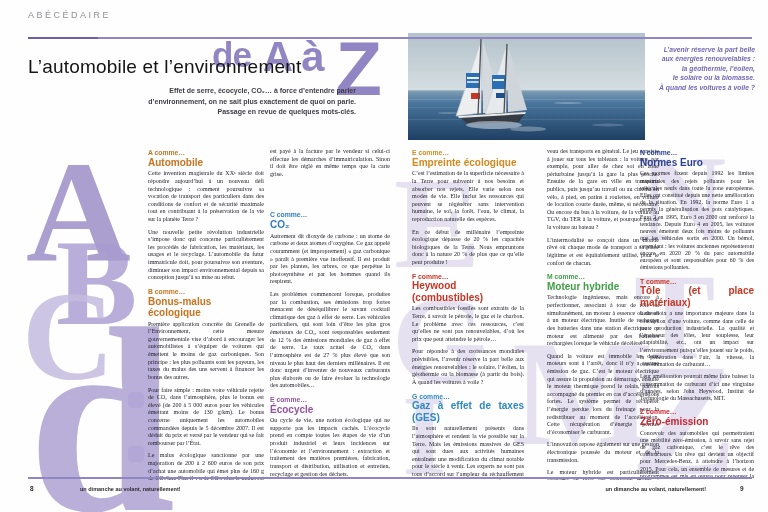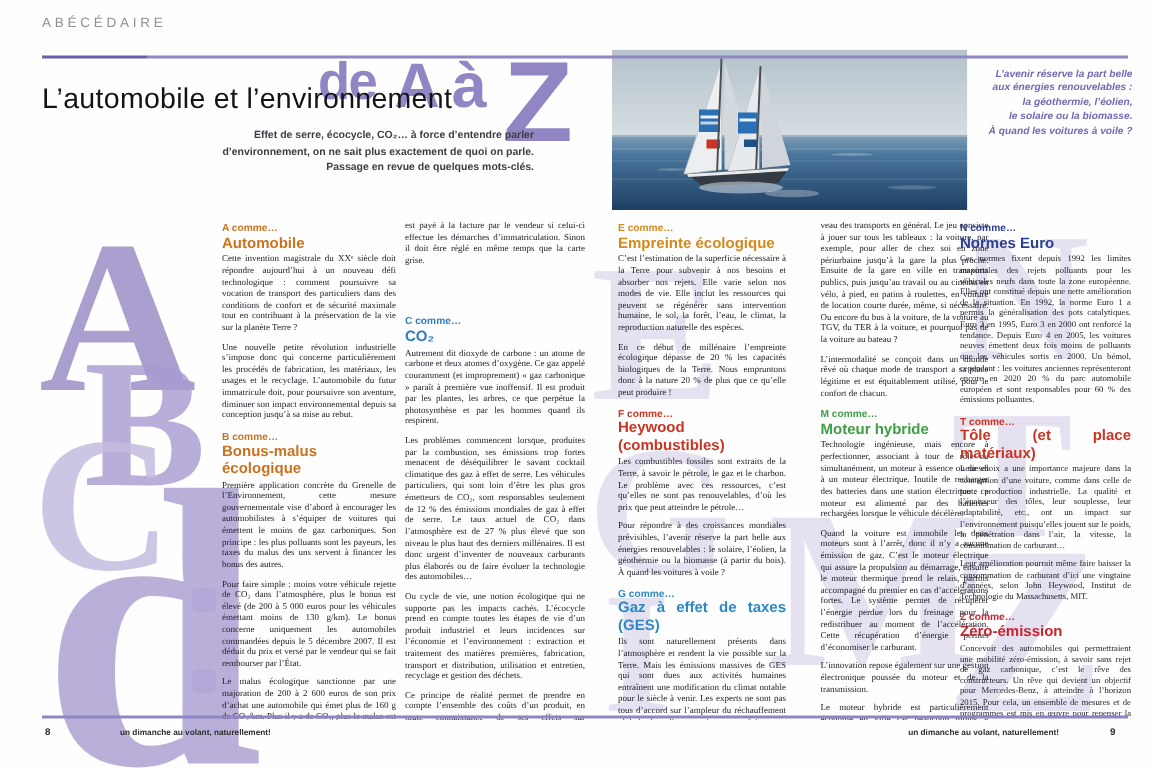--- a/index.html
+++ b/index.html
@@ -186,20 +186,24 @@
   </div>
 
   <div class="col" id="col-l2">
     <p>est payé à la facture par le vendeur si celui-ci effectue les démarches d’immatriculation. Sinon il doit être réglé en même temps que la carte grise.</p>
     <div class="entry-head" style="color: rgb(46, 125, 192); margin-top: 33px;">
       <div class="ek">C comme…</div>
       <div class="ew">CO₂</div>
     </div>
     <p>Autrement dit dioxyde de carbone : un atome de carbone et deux atomes d’oxygène. Ce gaz appelé couramment (et improprement) « gaz carbonique » paraît à première vue inoffensif. Il est produit par les plantes, les arbres, ce que perpétue la photosynthèse et par les hommes quand ils respirent.</p>
     <p>Les problèmes commencent lorsque, produites par la combustion, ses émissions trop fortes menacent de déséquilibrer le savant cocktail climatique des gaz à effet de serre. Les véhicules particuliers, qui sont loin d’être les plus gros émetteurs de CO₂, sont responsables seulement de 12 % des émissions mondiales de gaz à effet de serre. Le taux actuel de CO₂ dans l’atmosphère est de 27 % plus élevé que son niveau le plus haut des derniers millénaires. Il est donc urgent d’inventer de nouveaux carburants plus élaborés ou de faire évoluer la technologie des automobiles…</p>
+    <div class="entry-head" style="color: rgb(148, 81, 159);">
+      <div class="ek">E comme…</div>
+      <div class="ew">Écocycle</div>
+    </div>
     <p>Ou cycle de vie, une notion écologique qui ne supporte pas les impacts cachés. L’écocycle prend en compte toutes les étapes de vie d’un produit industriel et leurs incidences sur l’économie et l’environnement : extraction et traitement des matières premières, fabrication, transport et distribution, utilisation et entretien, recyclage et gestion des déchets.</p>
     <p>Ce principe de réalité permet de prendre en compte l’ensemble des coûts d’un produit, en toute connaissance de ses effets sur l’environnement.</p>
   </div>
 
   <div class="col" id="col-r1">
     <div class="entry-head first" style="color: rgb(212, 137, 28);">
       <div class="ek">E comme…</div>
       <div class="ew">Empreinte écologique</div>
     </div>
     <p>C’est l’estimation de la superficie nécessaire à la Terre pour subvenir à nos besoins et absorber nos rejets. Elle varie selon nos modes de vie. Elle inclut les ressources qui peuvent se régénérer sans intervention humaine, le sol, la forêt, l’eau, le climat, la reproduction naturelle des espèces.</p>

